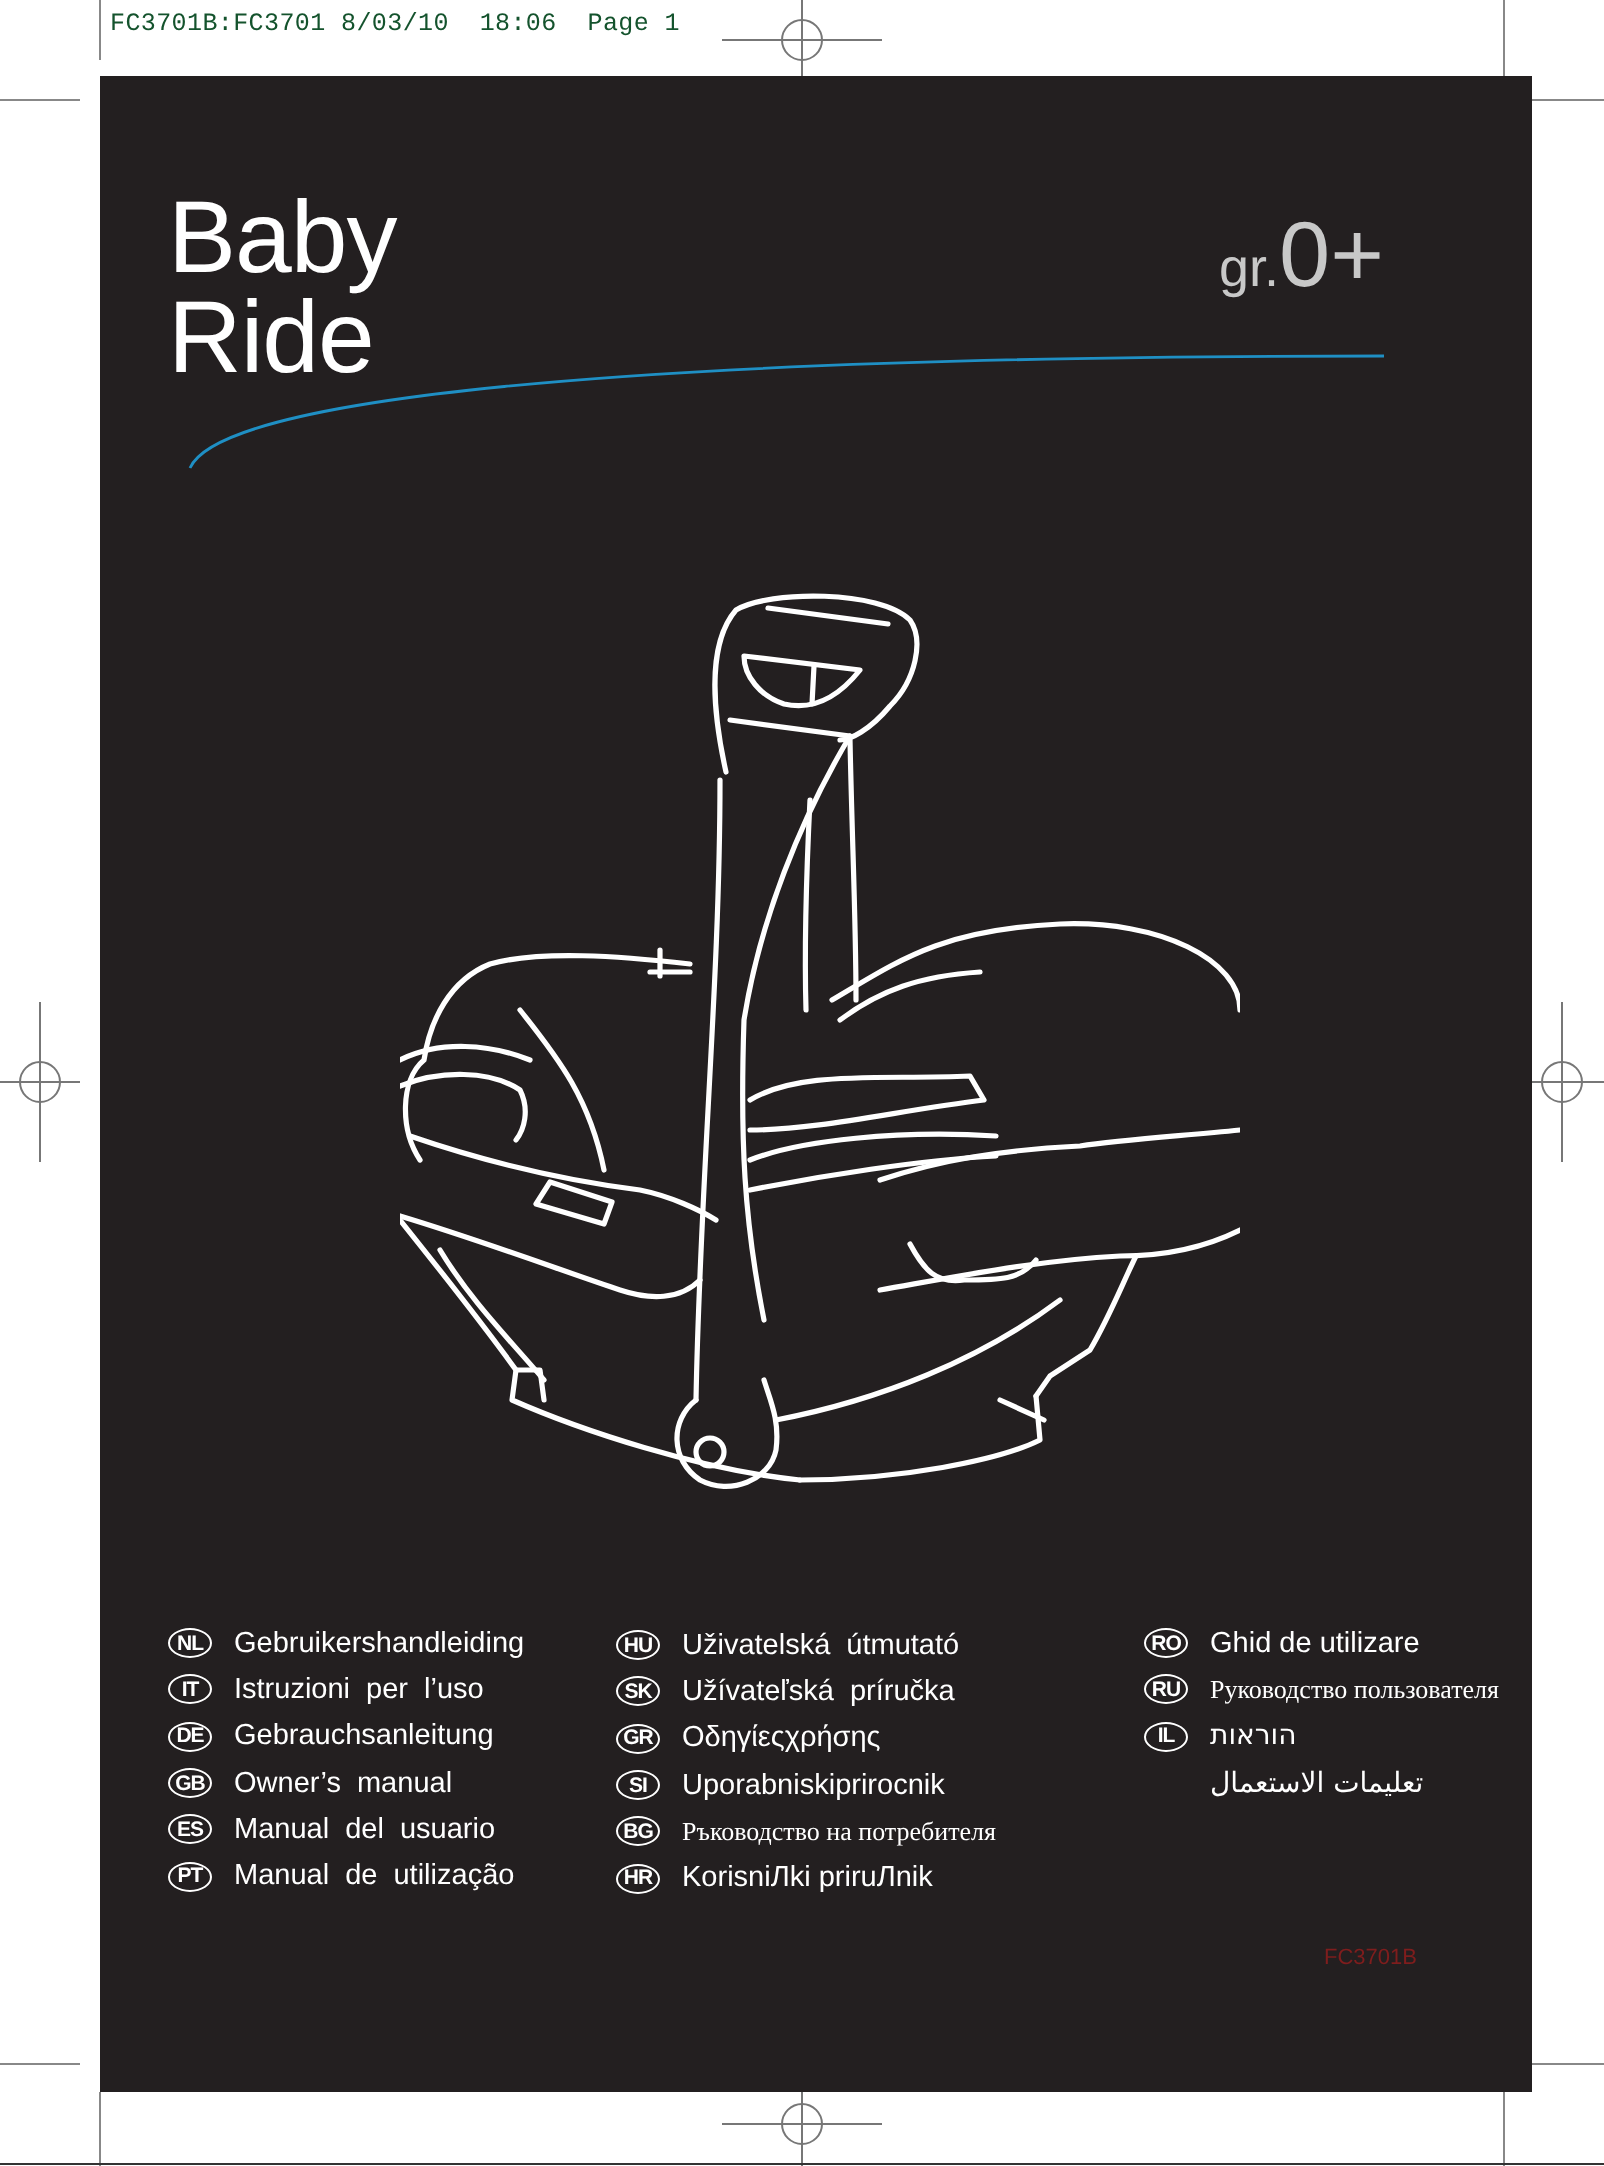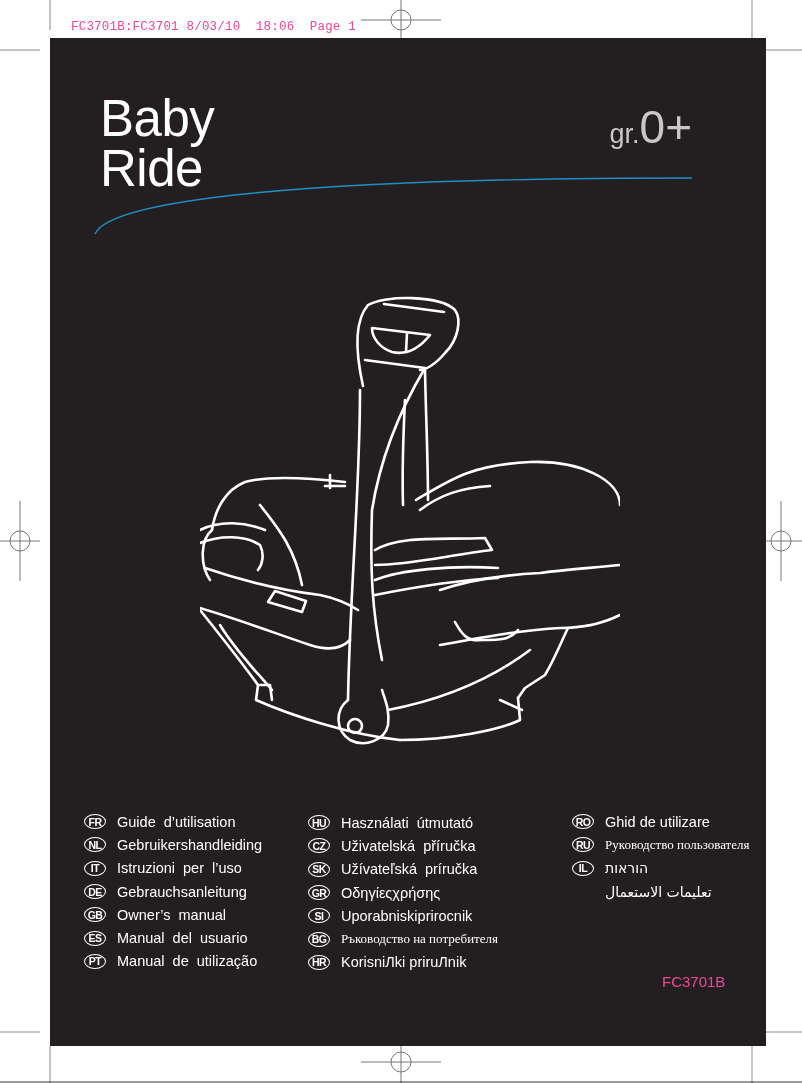--- a/index.html
+++ b/index.html
@@ -1,35 +1,34 @@
 <!DOCTYPE html>
 <html><head>
   <meta charset="utf-8">
   <style>
     * { margin: 0; padding: 0; box-sizing: border-box; }
     html, body { width: 802px; height: 1083px; background: #ffffff; overflow: hidden; }
     body { position: relative; font-family: "Liberation Sans", sans-serif; }
 
     .slug {
-      position: absolute; left: 71px; top: 5px;
+      position: absolute; left: 55px; top: 5px;
       font-family: "Liberation Mono", monospace;
-      font-size: 12.5px; color: #ec4899; letter-spacing: 0.2px; white-space: pre; margin-top: 15px;
+      font-size: 12.5px; color: #14532d; letter-spacing: 0.2px; white-space: pre;
     }
 
     .cover {
       position: absolute; left: 50px; top: 38px; width: 716px; height: 1008px;
       background: #231f20;
     }
     .marks { position: absolute; left: 0; top: 0; width: 802px; height: 1083px; pointer-events: none; }
 
     .title {
       position: absolute; left: 84px; top: 94px;
       color: #ffffff; font-size: 51px; line-height: 50px; font-weight: normal;
       letter-spacing: -0.5px;
-      margin-left: 16px;
     }
     .title span { display: block; }
 
     .group {
       position: absolute; right: 110px; top: 100px; color: #c8c8c8;
       white-space: nowrap;
     }
     .group .gr { font-size: 27px; }
     .group .num { font-size: 46px; }
 
@@ -44,21 +43,21 @@
       color: #fff; font-size: 10.5px; font-weight: bold; letter-spacing: -0.5px;
       padding: 0 2px; margin-right: 11px;
     }
     .lang-label { color: #fff; font-size: 14.5px; white-space: nowrap; }
     .lang-label.wide { word-spacing: 4px; }
     .lang-label.cond { font-size: 13px; font-family: Liberation Serif, serif; }
     .lang-label.rtl { font-family: "DejaVu Sans", sans-serif; font-size: 14px; }
     .lang-row.noBadge { padding-left: 33px; }
 
     .code {
-      position: absolute; left: 662px; top: 973px; color: #ec4899; font-size: 15px;
+      position: absolute; left: 662px; top: 973px; color: #7f1d1d; font-size: 11px;
     }
   </style>
 </head>
 <body>
 
 <div class="slug">FC3701B:FC3701 8/03/10  18:06  Page 1</div>
 
 <svg class="marks" width="802" height="1083" viewBox="0 0 802 1083">
   <g stroke="#888" stroke-width="1" fill="none">
 
@@ -159,24 +158,20 @@
     <path d="M 58 395 L 70 395 L 72 410"></path>
     <path d="M 200 450 C 250 450, 300 440, 320 430 L 318 408"></path>
     <path d="M 318 408 L 325 398 L 345 385 C 355 368, 362 350, 368 338"></path>
     <path d="M 300 410 L 322 420"></path>
     <path d="M 188 420 C 240 410, 290 390, 330 360"></path>
   </g>
 </svg>
 
 <div class="lang-col" style="left:84px;">
   <div class="lang-row">
-    <span class="badge">FR</span>
-    <span class="lang-label wide">Guide  d’utilisation</span>
-  </div>
-  <div class="lang-row">
     <span class="badge">NL</span>
     <span class="lang-label">Gebruikershandleiding</span>
   </div>
   <div class="lang-row">
     <span class="badge">IT</span>
     <span class="lang-label wide">Istruzioni  per  l’uso</span>
   </div>
   <div class="lang-row">
     <span class="badge">DE</span>
     <span class="lang-label">Gebrauchsanleitung</span>
@@ -191,25 +186,21 @@
   </div>
   <div class="lang-row">
     <span class="badge">PT</span>
     <span class="lang-label wide">Manual  de  utilização</span>
   </div>
 </div>
 
 <div class="lang-col" style="left:308px; top:811px;">
   <div class="lang-row">
     <span class="badge">HU</span>
-    <span class="lang-label wide">Használati  útmutató</span>
-  </div>
-  <div class="lang-row">
-    <span class="badge">CZ</span>
-    <span class="lang-label wide">Uživatelská  příručka</span>
+    <span class="lang-label wide">Uživatelská  útmutató</span>
   </div>
   <div class="lang-row">
     <span class="badge">SK</span>
     <span class="lang-label wide">Užívateľská  príručka</span>
   </div>
   <div class="lang-row">
     <span class="badge">GR</span>
     <span class="lang-label">Οδηγίεςχρήσης</span>
   </div>
   <div class="lang-row">

